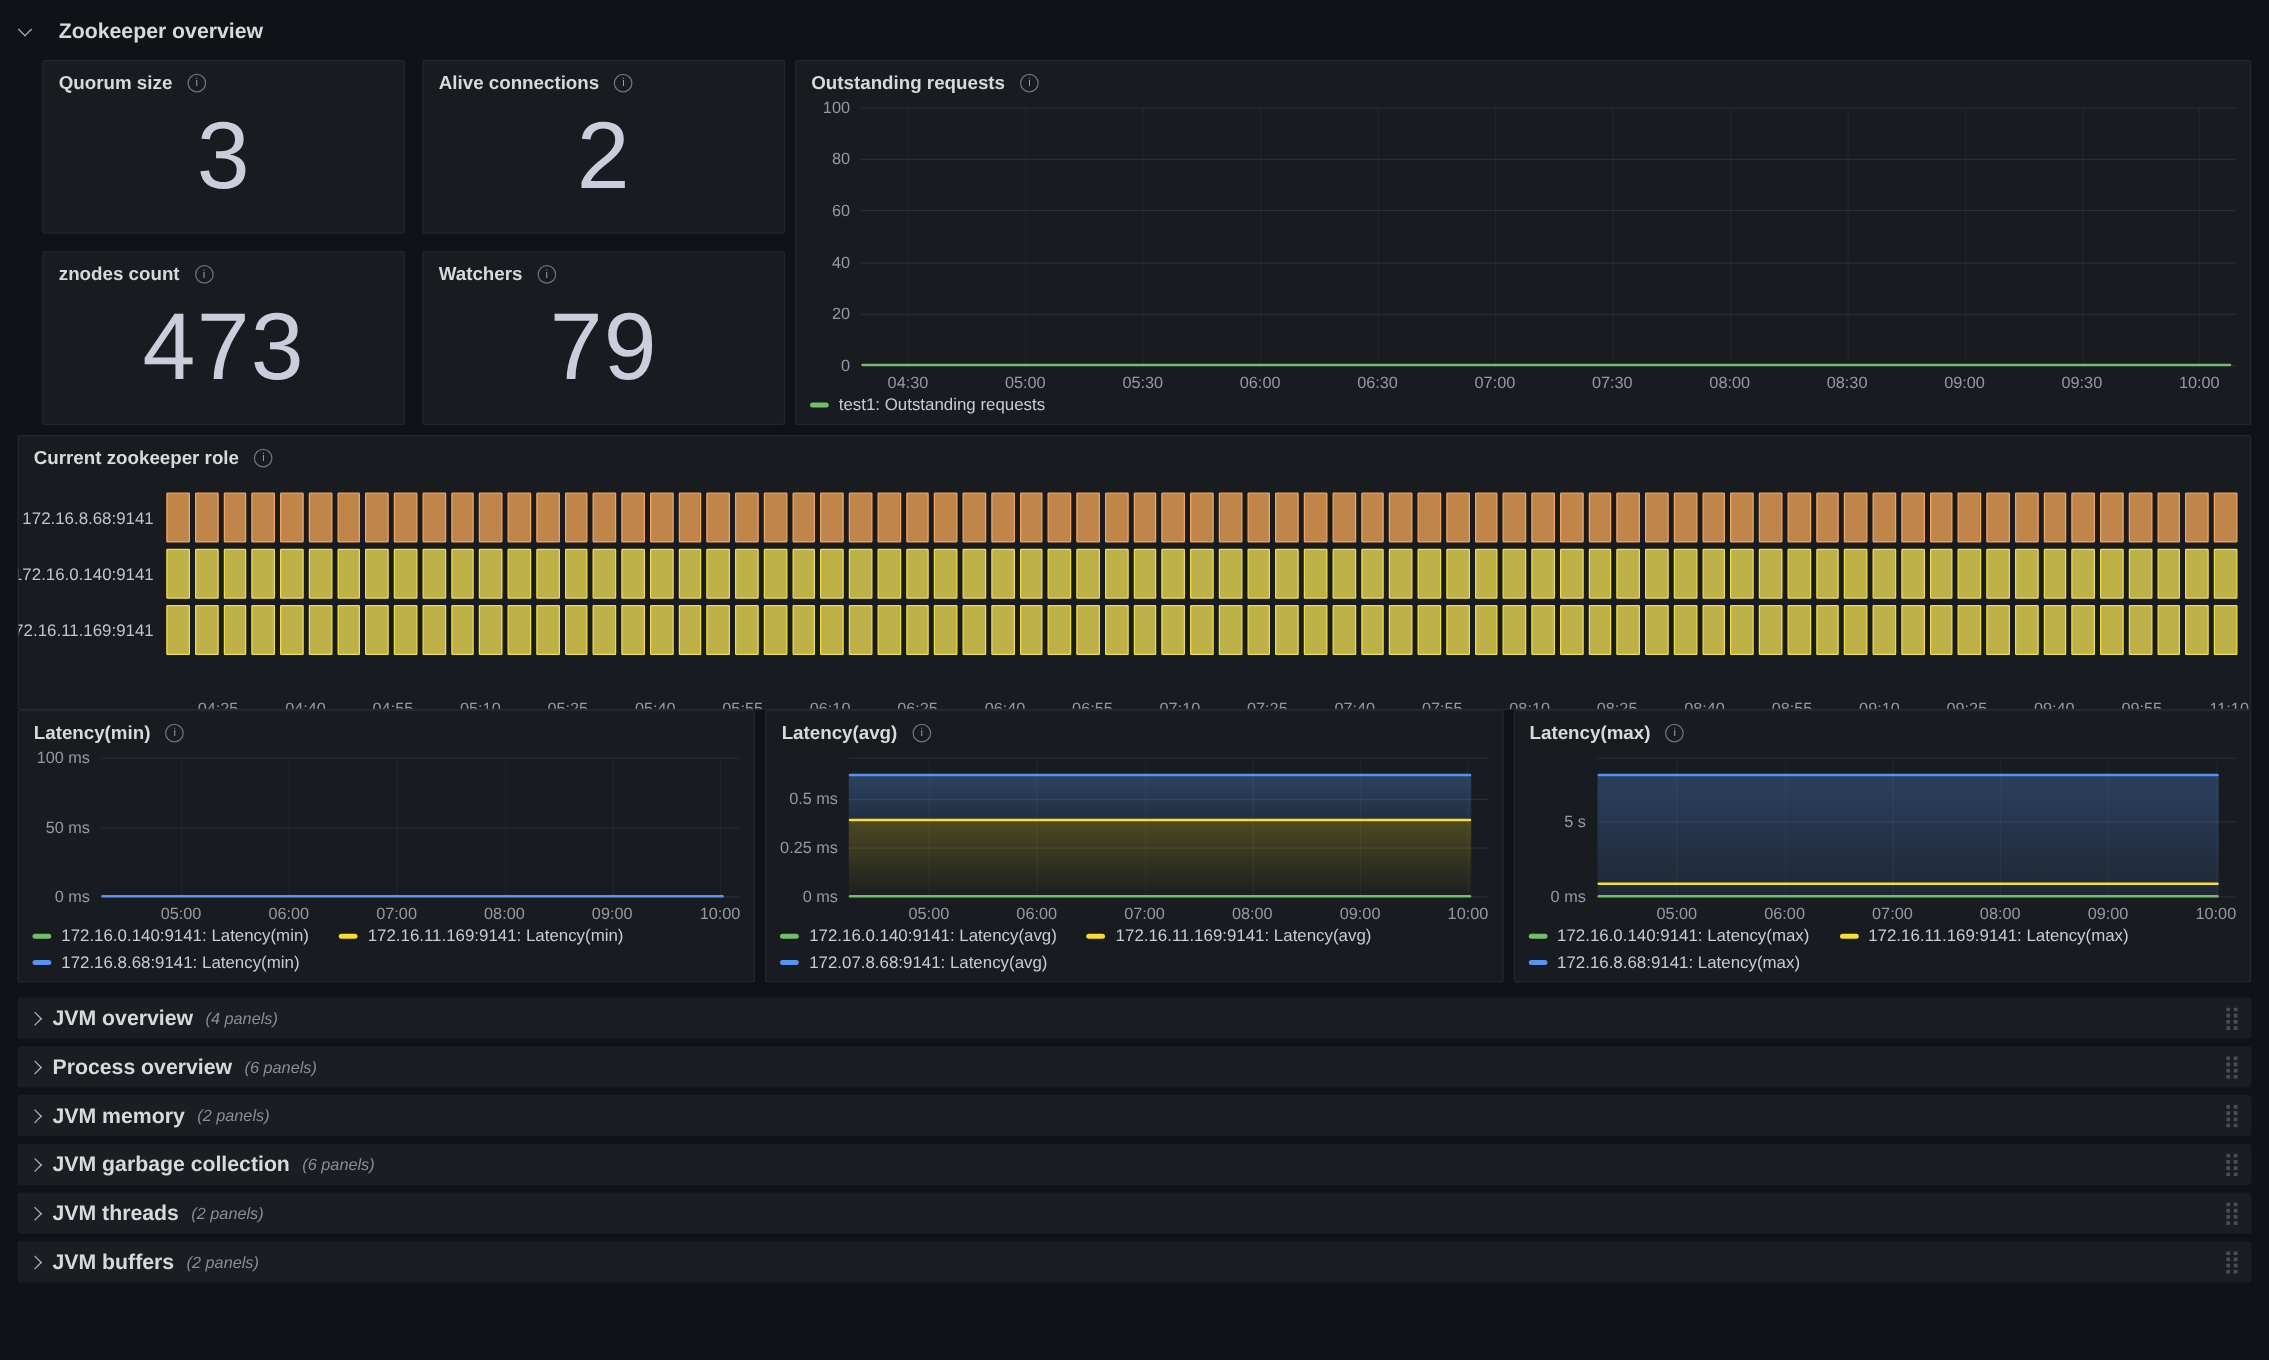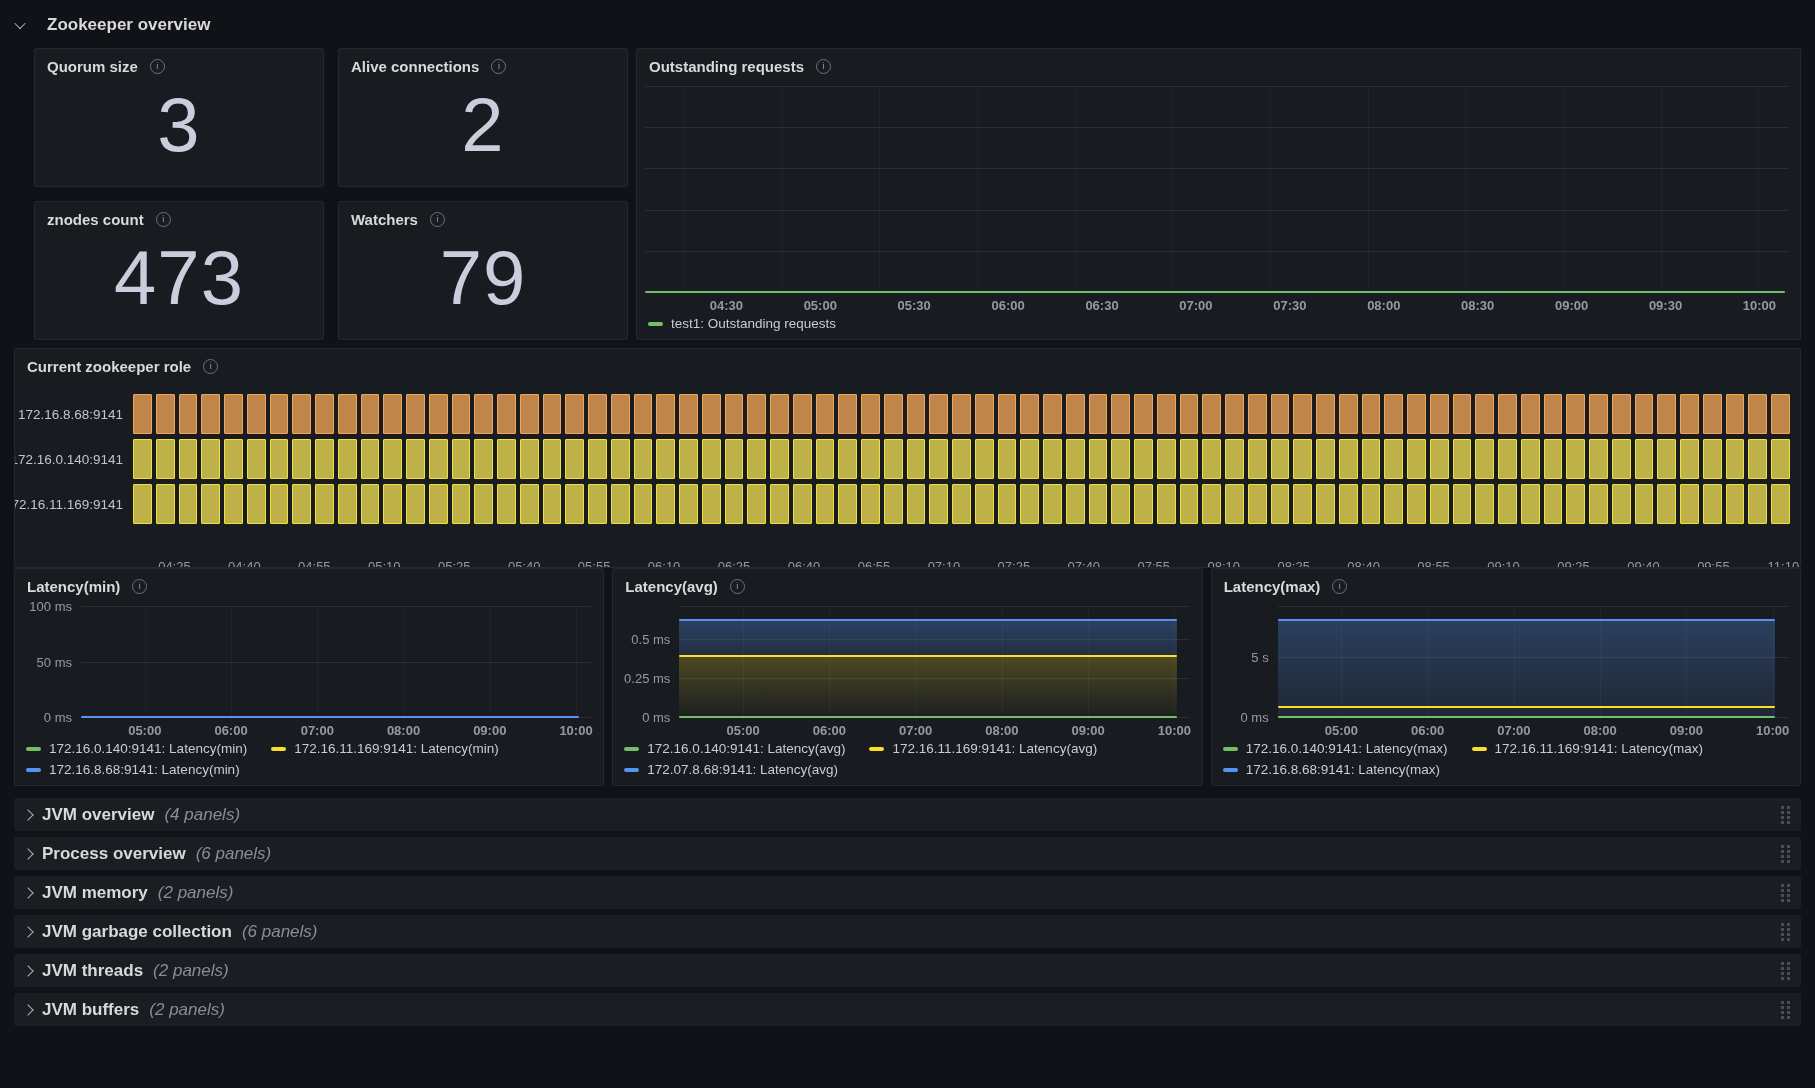--- a/index.html
+++ b/index.html
@@ -30,21 +30,21 @@
   .ts-panel{flex:1;}
   .ts-body{flex:1;display:flex;flex-direction:column;padding:8px 12px 8px 8px;min-height:0;}
   .ts-main{flex:1;display:flex;min-height:0;}
   .y-axis{position:relative;flex:0 0 auto;}
   .y-tick-label{position:absolute;right:9px;transform:translateY(-50%);font-size:13px;color:rgba(204,204,220,0.70);white-space:nowrap;}
   .plot{position:relative;flex:1;}
   .hgrid{position:absolute;left:0;right:0;height:1px;background:rgba(204,204,220,0.10);}
   .vgrid{position:absolute;top:0;bottom:0;width:1px;background:rgba(204,204,220,0.05);}
   .series-area{position:absolute;left:0;}
   .series-line{position:absolute;left:0;height:2px;border-radius:1px;}
-  .x-axis{position:relative;height:21px;flex:0 0 auto;font-weight:bold;}
+  .x-axis{position:relative;height:21px;flex:0 0 auto;}
   .x-tick-label{position:absolute;top:6px;transform:translateX(-50%);font-size:13px;color:rgba(204,204,220,0.70);white-space:nowrap;}
   .legend{display:flex;flex-wrap:wrap;column-gap:24px;row-gap:6px;padding:3px 0 0 3px;flex:0 0 auto;}
   .legend-item{display:flex;align-items:center;gap:8px;font-size:13.5px;color:#c9cbd5;cursor:pointer;white-space:nowrap;}
   .swatch{width:15px;height:4px;border-radius:2px;flex:0 0 auto;}
 
   .role-panel{margin-top:8px;height:220px;}
   .tl-body{flex:1;display:flex;flex-direction:column;padding:6px 10px 6px 0;min-height:0;}
   .tl-rows{flex:1;display:flex;flex-direction:column;justify-content:flex-start;padding-top:10px;}
   .tl-row{display:flex;height:40px;margin-bottom:5px;}
   .tl-label{width:118px;flex:0 0 auto;box-sizing:border-box;padding-right:10px;font-size:13.5px;color:#c3c5ce;display:flex;align-items:center;justify-content:flex-end;}
@@ -54,21 +54,21 @@
   .tl-legend{margin-left:12px;}
 
   .latency-header{margin-top:14px;}
   .latency-row{display:flex;gap:8px;height:218px;}
   .latency-row .panel{flex:1;min-width:0;}
 
   .crows{margin-top:12px;}
   .crow{height:33px;background:#1a1d22;border-radius:2px;display:flex;align-items:center;padding:0 10px 0 10px;margin-bottom:6px;cursor:pointer;}
   .crow .chev{margin-right:10px;}
   .crow-title{font-size:17px;font-weight:700;color:#d8d9da;}
-  .crow-count{font-size:17px;font-style:italic;color:#8a8d93;margin-left:10px;}
+  .crow-count{font-size:13px;font-style:italic;color:#8a8d93;margin-left:10px;}
   .crow-handle{margin-left:auto;display:flex;align-items:center;color:#4b4e55;}
 </style>
 </head>
 <body>
 
 <div>
 
   <div class="section-header">
     <span class="chev down"></span>
     <span class="section-title">Zookeeper overview</span>
@@ -105,20 +105,28 @@
           <div class="stat-value">79</div>
         </div>
       </div>
     <div class="panel ts-panel" id="panel-outstanding">
         <div class="panel-header">
           <span class="panel-title">Outstanding requests</span>
           <span class="info-icon">i</span>
         </div>
         <div class="ts-body">
           <div class="ts-main">
+            <div class="y-axis" style="width: 44px;">
+              <span class="y-tick-label" style="top: 0%;">100</span>
+              <span class="y-tick-label" style="top: 20%;">80</span>
+              <span class="y-tick-label" style="top: 40%;">60</span>
+              <span class="y-tick-label" style="top: 60%;">40</span>
+              <span class="y-tick-label" style="top: 80%;">20</span>
+              <span class="y-tick-label" style="top: 100%;">0</span>
+            </div>
             <div class="plot">
               <div class="hgrid" style="top: 0%;"></div>
               <div class="hgrid" style="top: 20%;"></div>
               <div class="hgrid" style="top: 40%;"></div>
               <div class="hgrid" style="top: 60%;"></div>
               <div class="hgrid" style="top: 80%;"></div>
               <div class="hgrid" style="top: 100%;"></div>
               <div class="vgrid" style="left: 3.4%;"></div>
               <div class="vgrid" style="left: 11.9455%;"></div>
               <div class="vgrid" style="left: 20.4909%;"></div>

